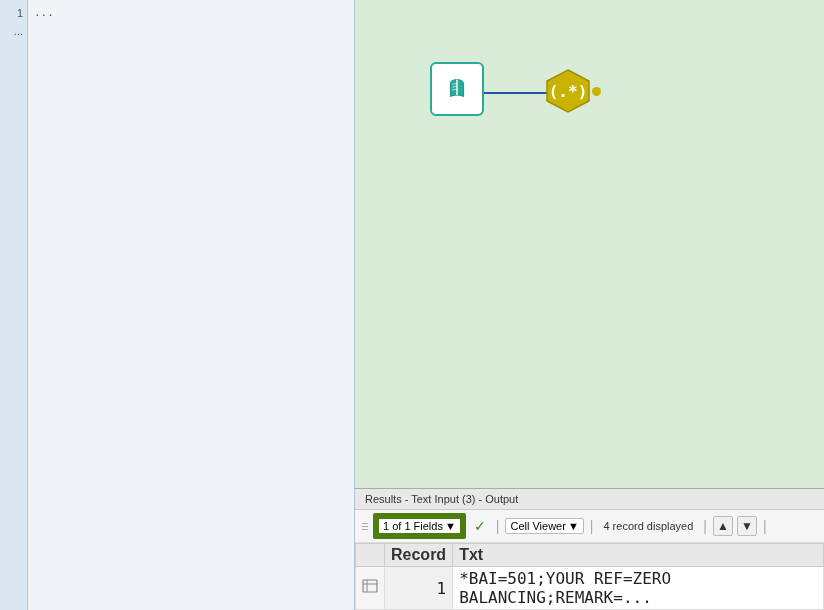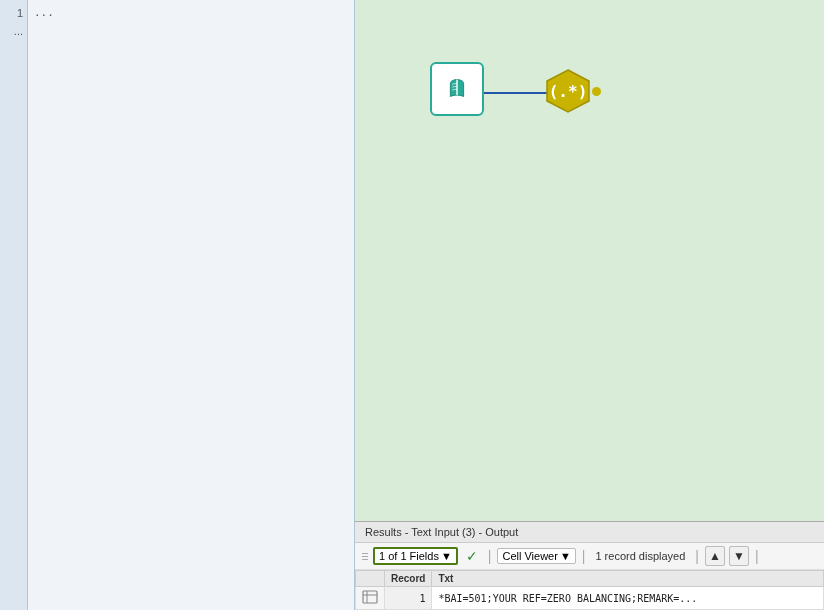--- a/index.html
+++ b/index.html
@@ -123,21 +123,21 @@
       align-items: center;
       padding: 3px 6px;
       background: #f5f5f5;
       border-bottom: 1px solid #ddd;
       gap: 4px;
     }
     .fields-selector {
       display: flex;
       align-items: center;
       background: white;
-      border: 2px solid #4d7c0f;
+      border: 6px solid #4d7c0f;
       border-radius: 2px;
       padding: 1px 4px;
       font-size: 11px;
       cursor: pointer;
       gap: 2px;
     }
     .check-btn {
       width: 20px;
       height: 20px;
       display: flex;
@@ -194,21 +194,21 @@
     .grip-line {
       width: 6px;
       height: 1px;
       background: #aaa;
     }
 
     
     #results-table {
       width: 100%;
       border-collapse: collapse;
-      font-size: 10px;
+      font-size: 16px;
     }
     #results-table th {
       background: #e8e8e8;
       border: 1px solid #ccc;
       padding: 2px 6px;
       text-align: left;
       font-weight: bold;
       color: #333;
     }
     #results-table td {
@@ -303,21 +303,21 @@
 
       <span class="separator">|</span>
 
       <div class="cell-viewer-btn">
         <span>Cell Viewer</span>
         <span>▼</span>
       </div>
 
       <span class="separator">|</span>
 
-      <span class="record-info">1 record displayed</span>
+      <span class="record-info">4 record displayed</span>
 
       <span class="separator">|</span>
 
       <div class="nav-btn">
         <span>▲</span>
       </div>
       <div class="nav-btn">
         <span>▼</span>
       </div>
 

